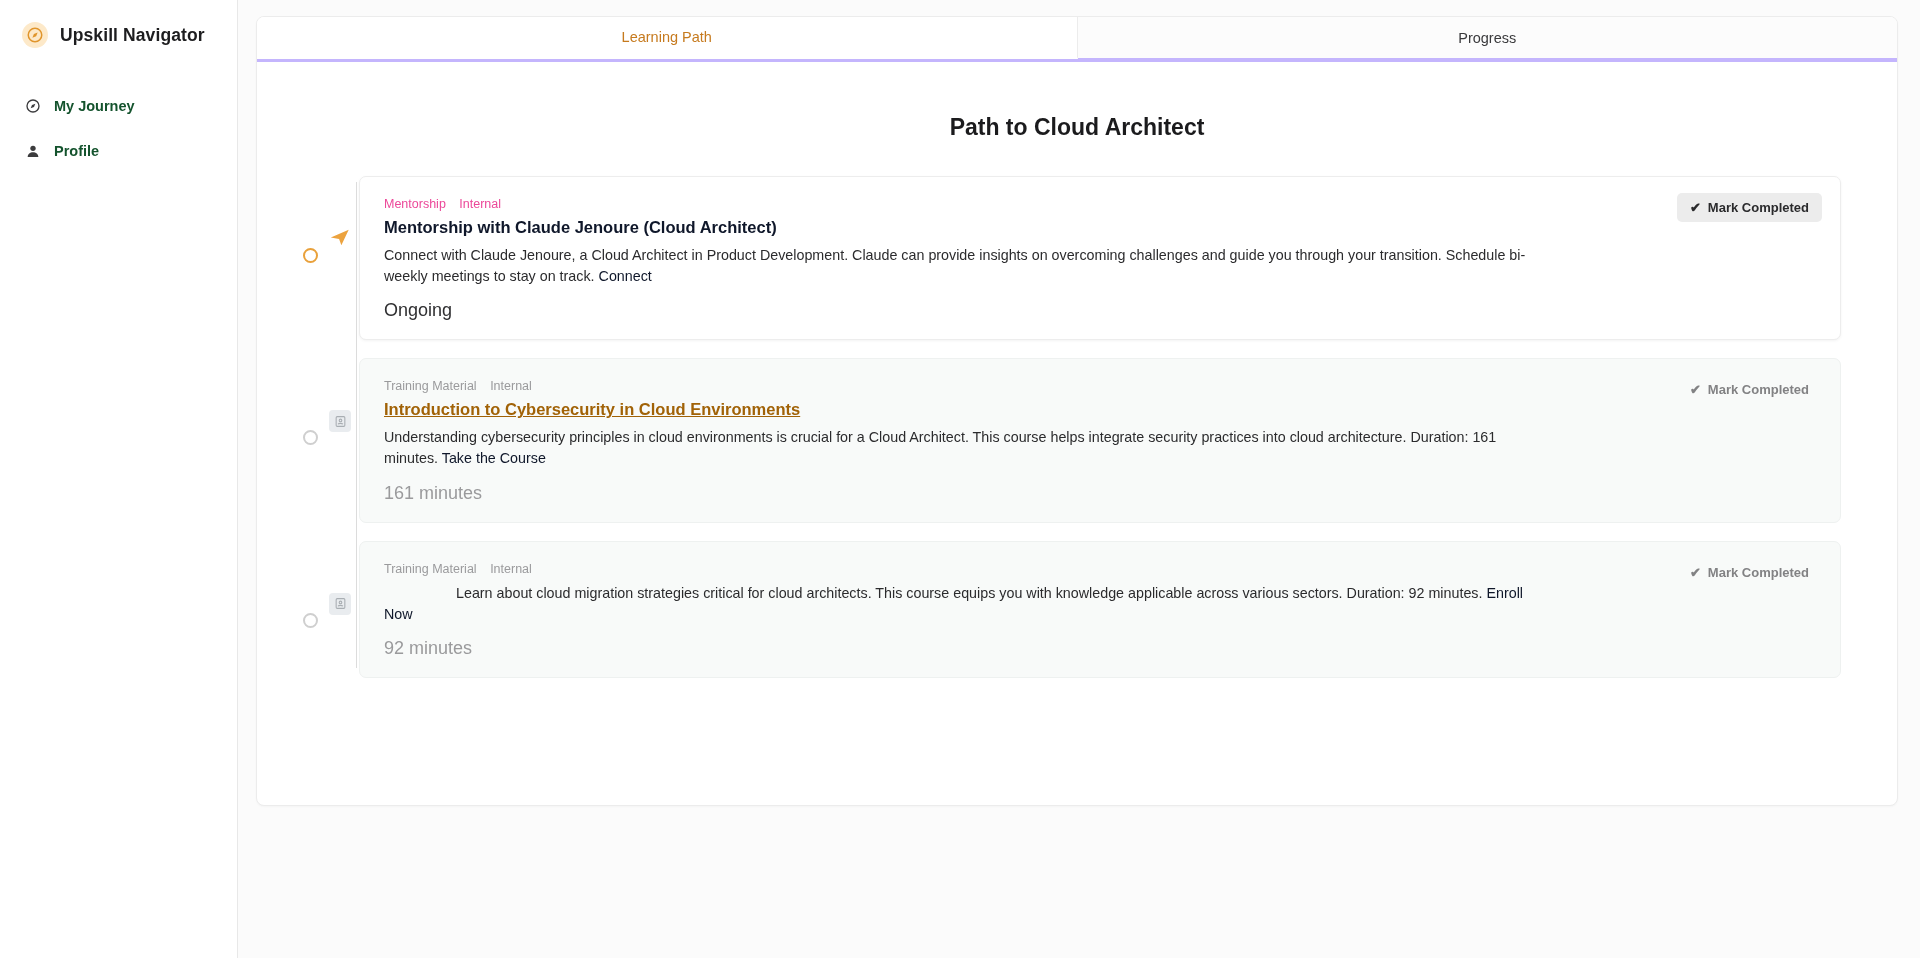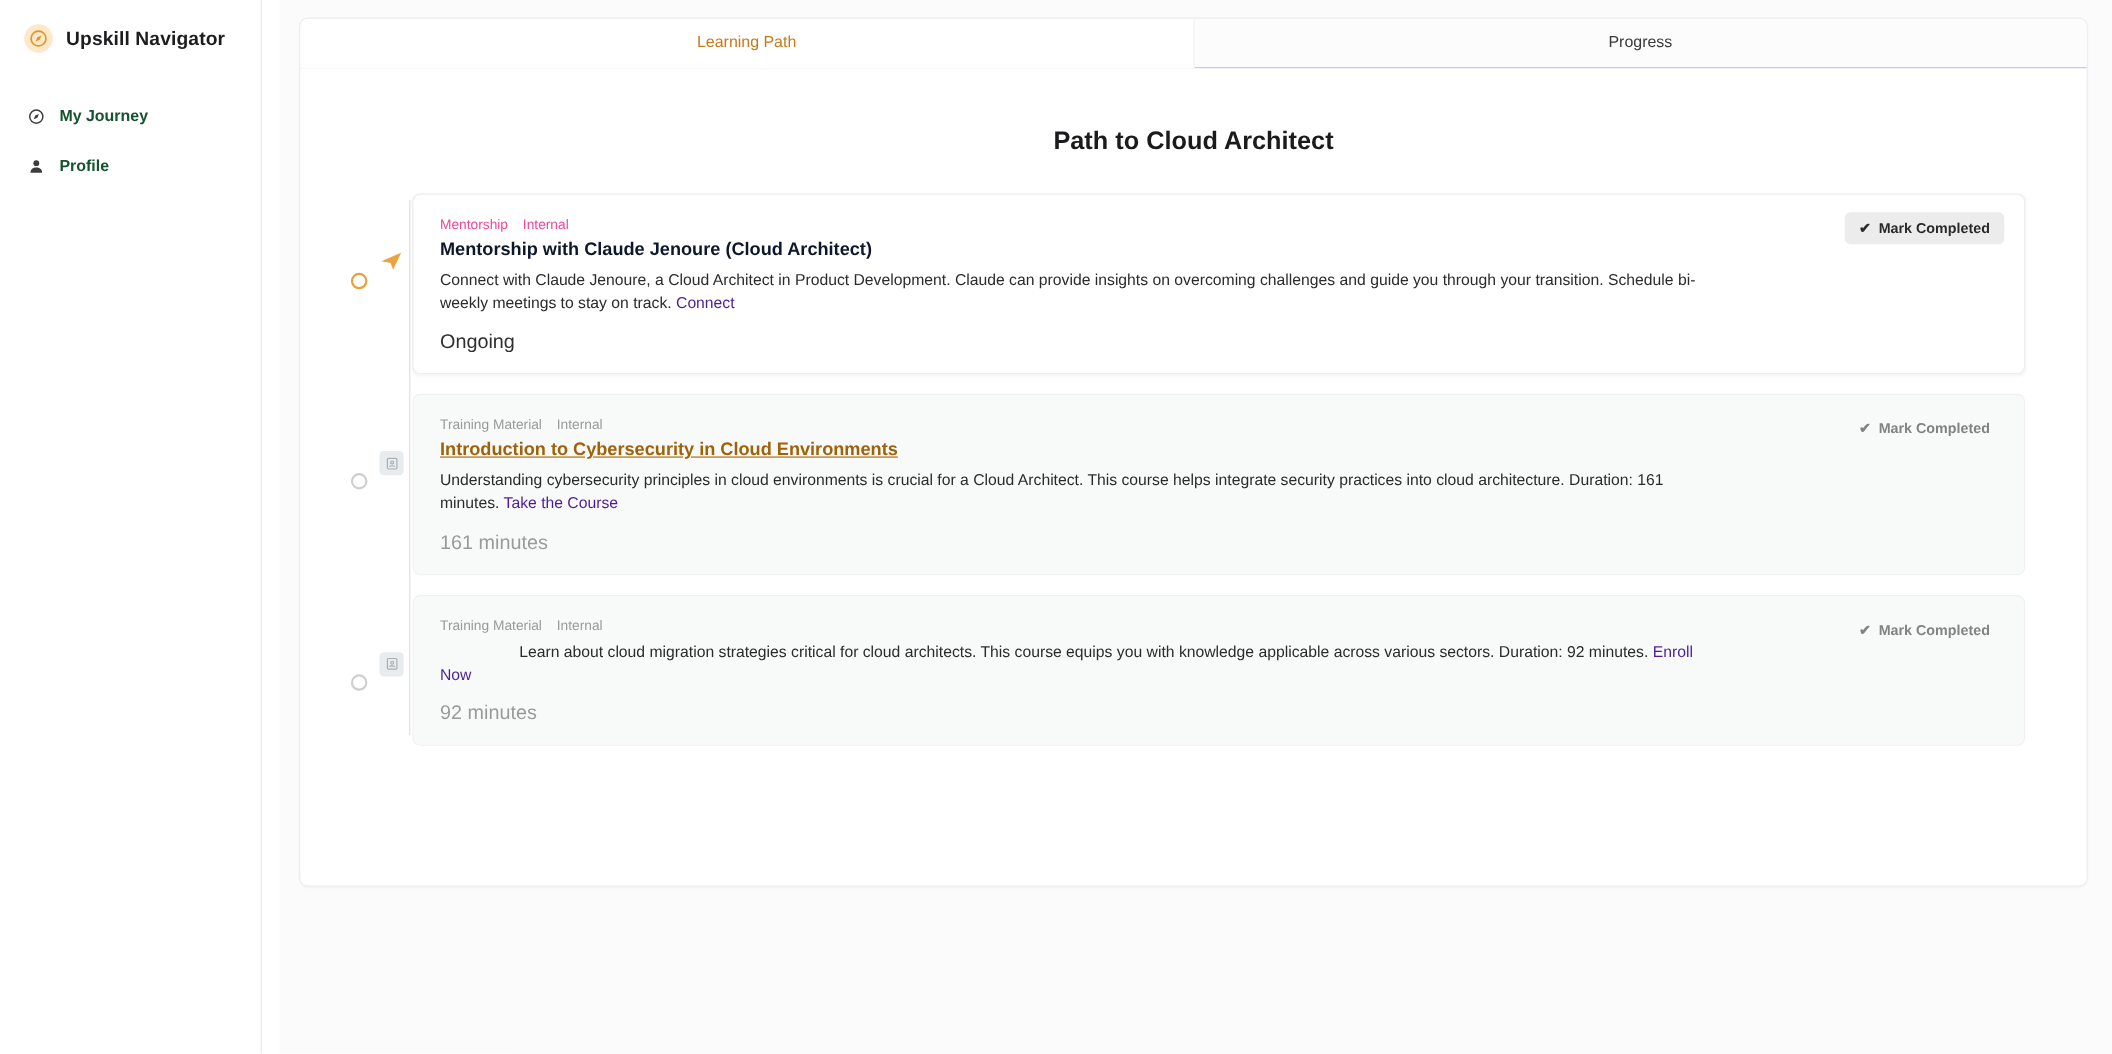--- a/index.html
+++ b/index.html
@@ -7,21 +7,20 @@
     margin: 0; padding: 0;
     width: 1920px; height: 958px;
     font-family: "Liberation Sans", sans-serif;
     background: #ffffff;
     overflow: hidden;
   }
   .app {
     display: flex;
     width: 1920px; height: 958px;
     background: #ffffff;
-    gap: 16px;
   }
 
   
   .sidebar {
     width: 238px;
     min-width: 238px;
     height: 958px;
     background: #ffffff;
     border-right: 1px solid #e8e8e8;
     padding: 0;
@@ -97,21 +96,21 @@
     border: 1px solid #ececec;
     border-radius: 8px;
     height: 790px;
     position: relative;
     overflow: hidden;
     box-shadow: 0 1px 2px rgba(0,0,0,0.03);
   }
   .tabs {
     display: flex;
     height: 45px;
-    border-bottom: 1px solid #c4b5fd;
+    border-bottom: 4px solid #c4b5fd;
     text-align: center;
   }
   .tab {
     flex: 1;
     display: flex;
     align-items: center;
     justify-content: center;
     font-size: 14.5px;
     cursor: pointer;
     color: #3a3a3c;
@@ -195,21 +194,21 @@
   .card.muted .card-title { color: #a16207; text-decoration: underline; }
   .desc {
     font-size: 14.3px;
     line-height: 1.45;
     color: #2b2b2d;
     margin-bottom: 14px;
     max-width: 1145px;
   }
   .desc.indent { text-indent: 72px; }
   .link {
-    color: #4c1d95;
+    color: #0f172a;
     cursor: pointer;
     text-decoration: none;
   }
   .footnote {
     font-size: 18px;
     color: #2f2f31;
   }
   .card.muted .footnote { color: #9a9a9c; }
 
   .mark {

